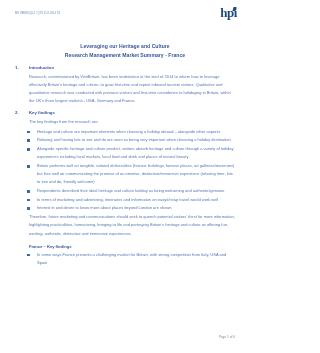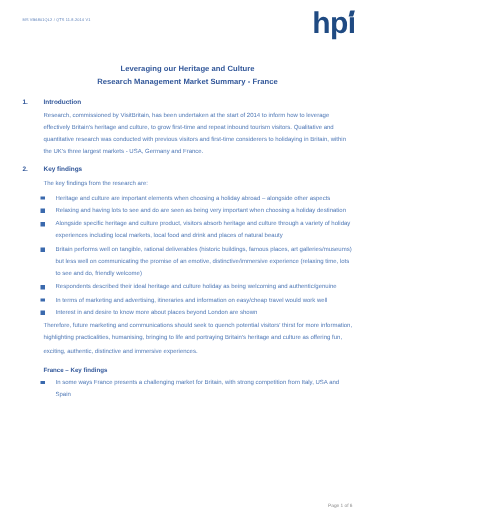--- a/index.html
+++ b/index.html
@@ -33,22 +33,22 @@
     top: 0;
     font-size: 2.6px;
     letter-spacing: 0.1px;
     color: #5b7fb8;
     white-space: nowrap;
   }
   .logo {
     position: absolute;
     right: -2px;
     top: -6px;
-    font-family: Liberation Sans, sans-serif;
-    font-size: 20px;
+    font-family: Liberation Serif, serif;
+    font-size: 13px;
     font-weight: bold;
     color: #1f4a82;
     letter-spacing: -0.4px;
     line-height: 1;
   }
   .logo .tick {
     display: inline-block;
     position: absolute;
     right: 1px;
     top: 1px;

